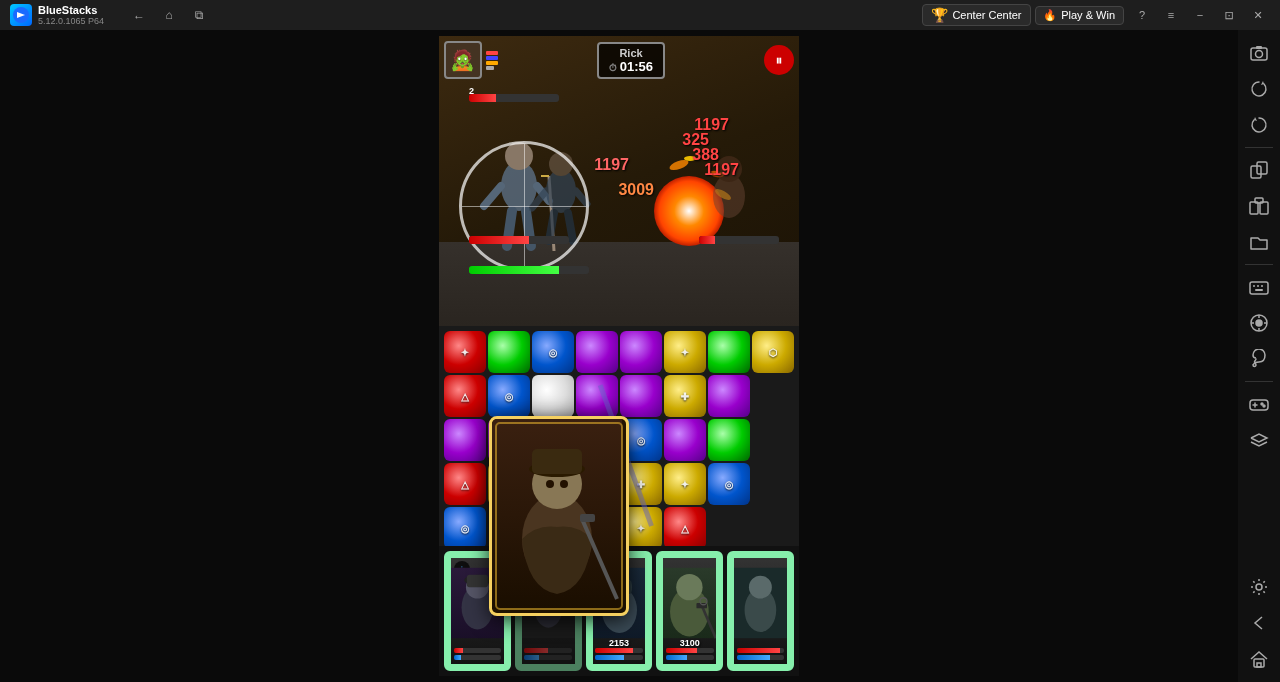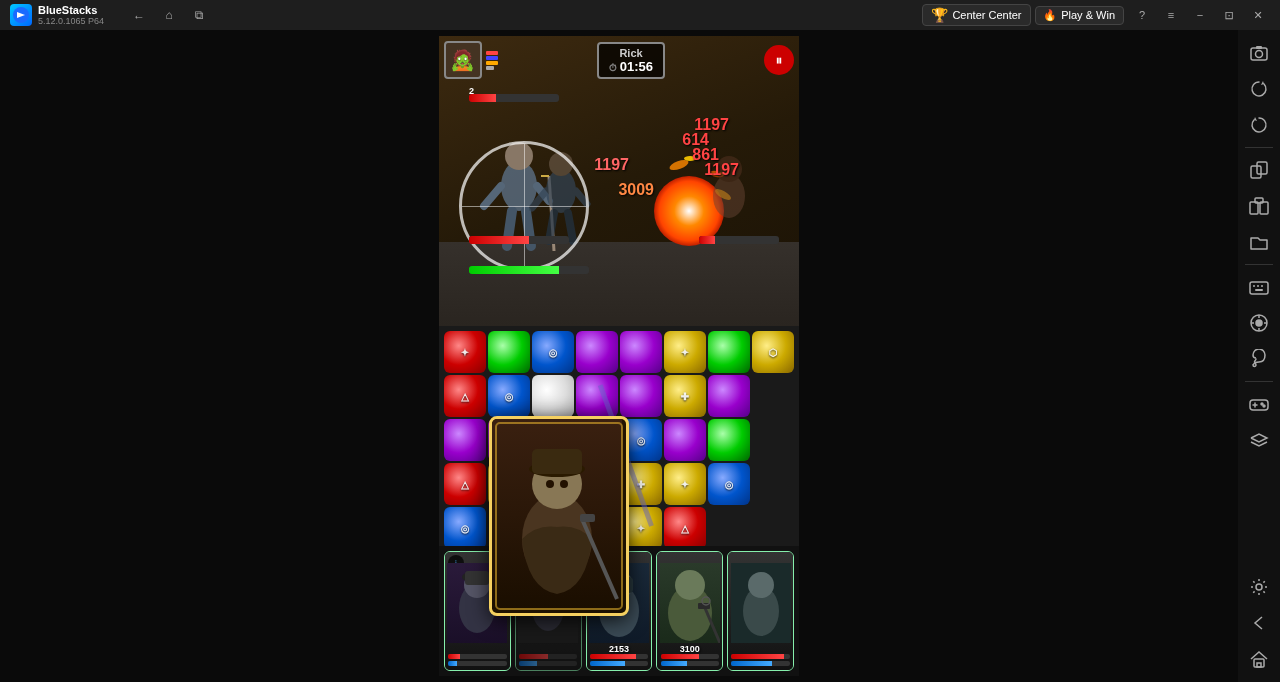--- a/index.html
+++ b/index.html
@@ -319,21 +319,21 @@
       gap: 4px;
       overflow: hidden;
     }
 
     .ability-card {
       flex: 1;
       border-radius: 6px;
       overflow: hidden;
       position: relative;
       background: #222;
-      border: 1px solid #86efac;
+      border: 7px solid #86efac;
       cursor: pointer;
     }
     .ability-card-inner {
       width: 100%;
       height: 100%;
       background: linear-gradient(to bottom, #333, #111);
       display: flex;
       flex-direction: column;
       align-items: center;
       justify-content: flex-end;
@@ -621,22 +621,22 @@
       </div>
 
       <div style="position:absolute;bottom:75px;right:35px;width:70px;height:100px;opacity:0.5;">
         <svg viewBox="0 0 70 100" width="70" height="100">
           <ellipse cx="35" cy="45" rx="16" ry="22" fill="#664433"></ellipse>
           <circle cx="35" cy="18" r="13" fill="#553322"></circle>
         </svg>
       </div>
 
       <div class="dmg-num" style="right:70px;top:80px;">1197</div>
-      <div class="dmg-num" style="right:90px;top:95px;">614</div>
-      <div class="dmg-num" style="right:80px;top:110px;">861</div>
+      <div class="dmg-num" style="right:90px;top:95px;">325</div>
+      <div class="dmg-num" style="right:80px;top:110px;">388</div>
       <div class="dmg-num" style="right:60px;top:125px;">1197</div>
       <div class="dmg-num white" style="right:170px;top:120px;color:#ff6666;">1197</div>
       <div class="dmg-num" style="right:145px;top:145px;color:#ff8844;">3009</div>
 
       <div class="battle-hbar" style="width:100px;left:30px;top:200px;">
         <div class="battle-hbar-fill red" style="width:60%;"></div>
 
       </div>
       <div class="battle-hbar" style="width:120px;left:30px;top:230px;">
         <div class="battle-hbar-fill" style="width:75%;"></div>

